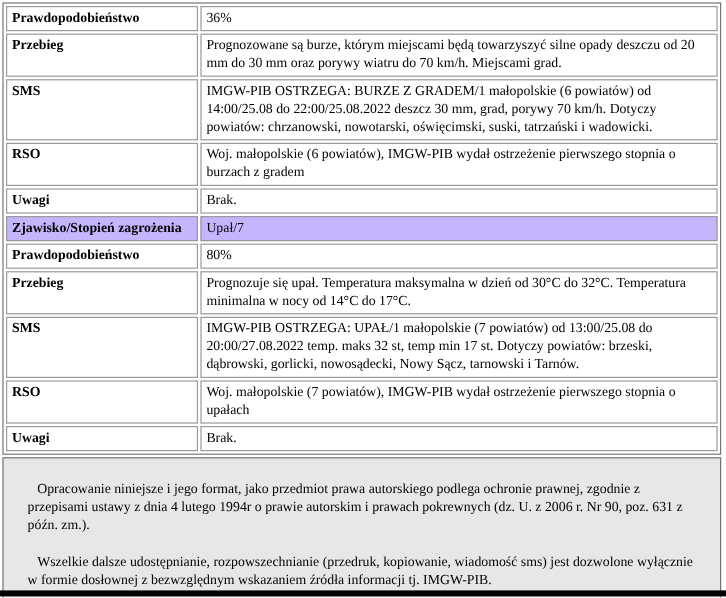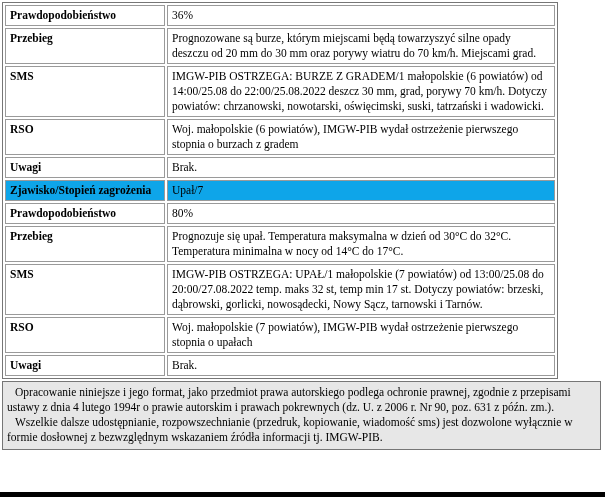--- a/index.html
+++ b/index.html
@@ -11,52 +11,52 @@
   }
   body {
     width: 605px;
     height: 498px;
     overflow: hidden;
     position: relative;
     box-sizing: border-box;
     padding: 2px 3px 0 2px;
   }
   table.warn-table {
-    width: 556px;
+    width: 599px;
     border-collapse: separate;
     border-spacing: 2px;
     border: 1px solid #767676;
     background: #ffffff;
   }
   table.warn-table td {
     border: 1px solid #9a9a9a;
     font-size: 11.5px;
     line-height: 15px;
     padding: 2px 4px;
     vertical-align: top;
   }
   td.label-cell {
     width: 150px;
     font-weight: bold;
   }
   tr.highlight td {
-    background: #0ea5e9;
+    background: #c4b5fd;
   }
   .footer-box {
     margin-top: 2px;
     width: 599px;
     box-sizing: border-box;
     border: 1px solid #767676;
     background: #e7e7e7;
     font-size: 11.5px;
     line-height: 15px;
     padding: 3px 4px 4px 4px;
   }
   .footer-box p {
-    margin: 0;
+    margin: 16px;
     text-indent: 8px;
   }
   .bottom-bar {
     position: absolute;
     left: 0;
     bottom: 1px;
     width: 605px;
     height: 5px;
     background: #000000;
   }

